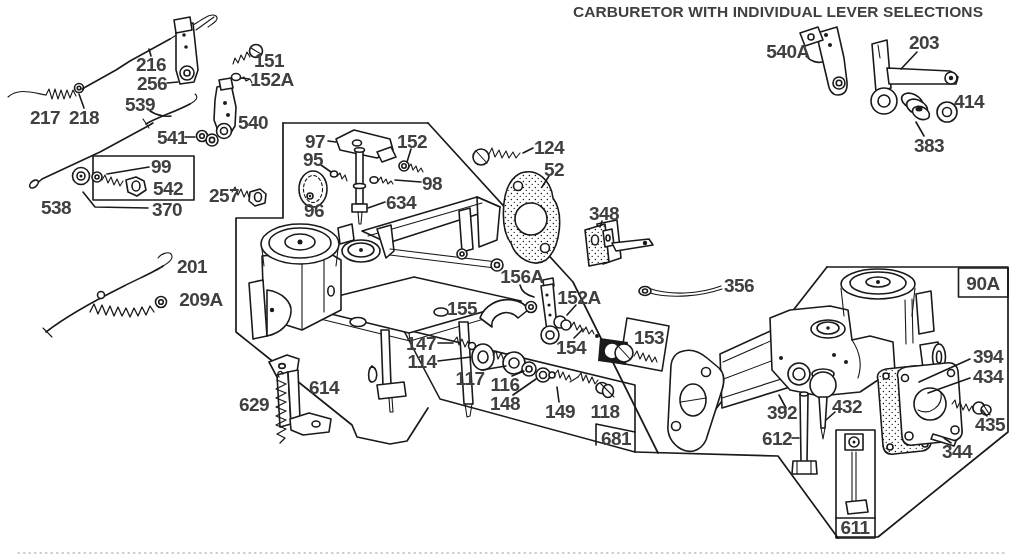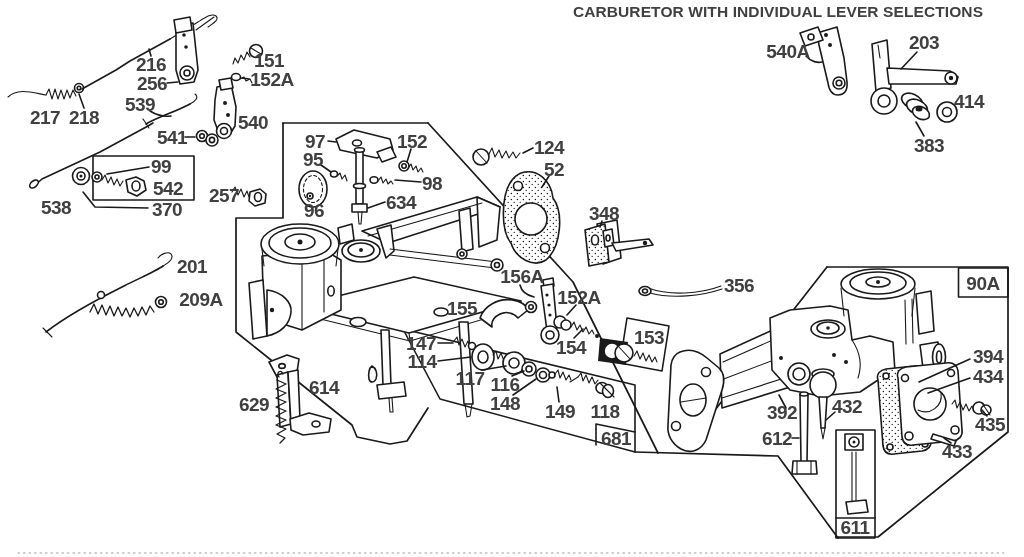--- a/index.html
+++ b/index.html
@@ -445,21 +445,21 @@
       <span class="part-label" style="left: 560px; top: 411px;">149</span>
       <span class="part-label" style="left: 605px; top: 411px;">118</span>
       <span class="part-label" style="left: 616px; top: 438px;">681</span>
       <span class="part-label" style="left: 983px; top: 283px;">90A</span>
       <span class="part-label" style="left: 988px; top: 356px;">394</span>
       <span class="part-label" style="left: 988px; top: 376px;">434</span>
       <span class="part-label" style="left: 847px; top: 406px;">432</span>
       <span class="part-label" style="left: 782px; top: 412px;">392</span>
       <span class="part-label" style="left: 777px; top: 438px;">612</span>
       <span class="part-label" style="left: 990px; top: 424px;">435</span>
-      <span class="part-label" style="left: 957px; top: 451px;">433</span>
+      <span class="part-label" style="left: 957px; top: 451px;">344</span>
       <span class="part-label" style="left: 855px; top: 527px;">611</span>
       <span class="part-label" style="left: 788px; top: 51px;">540A</span>
       <span class="part-label" style="left: 924px; top: 42px;">203</span>
       <span class="part-label" style="left: 969px; top: 101px;">414</span>
       <span class="part-label" style="left: 929px; top: 145px;">383</span>
     </div>
 
 </div>
 
 </body></html>

